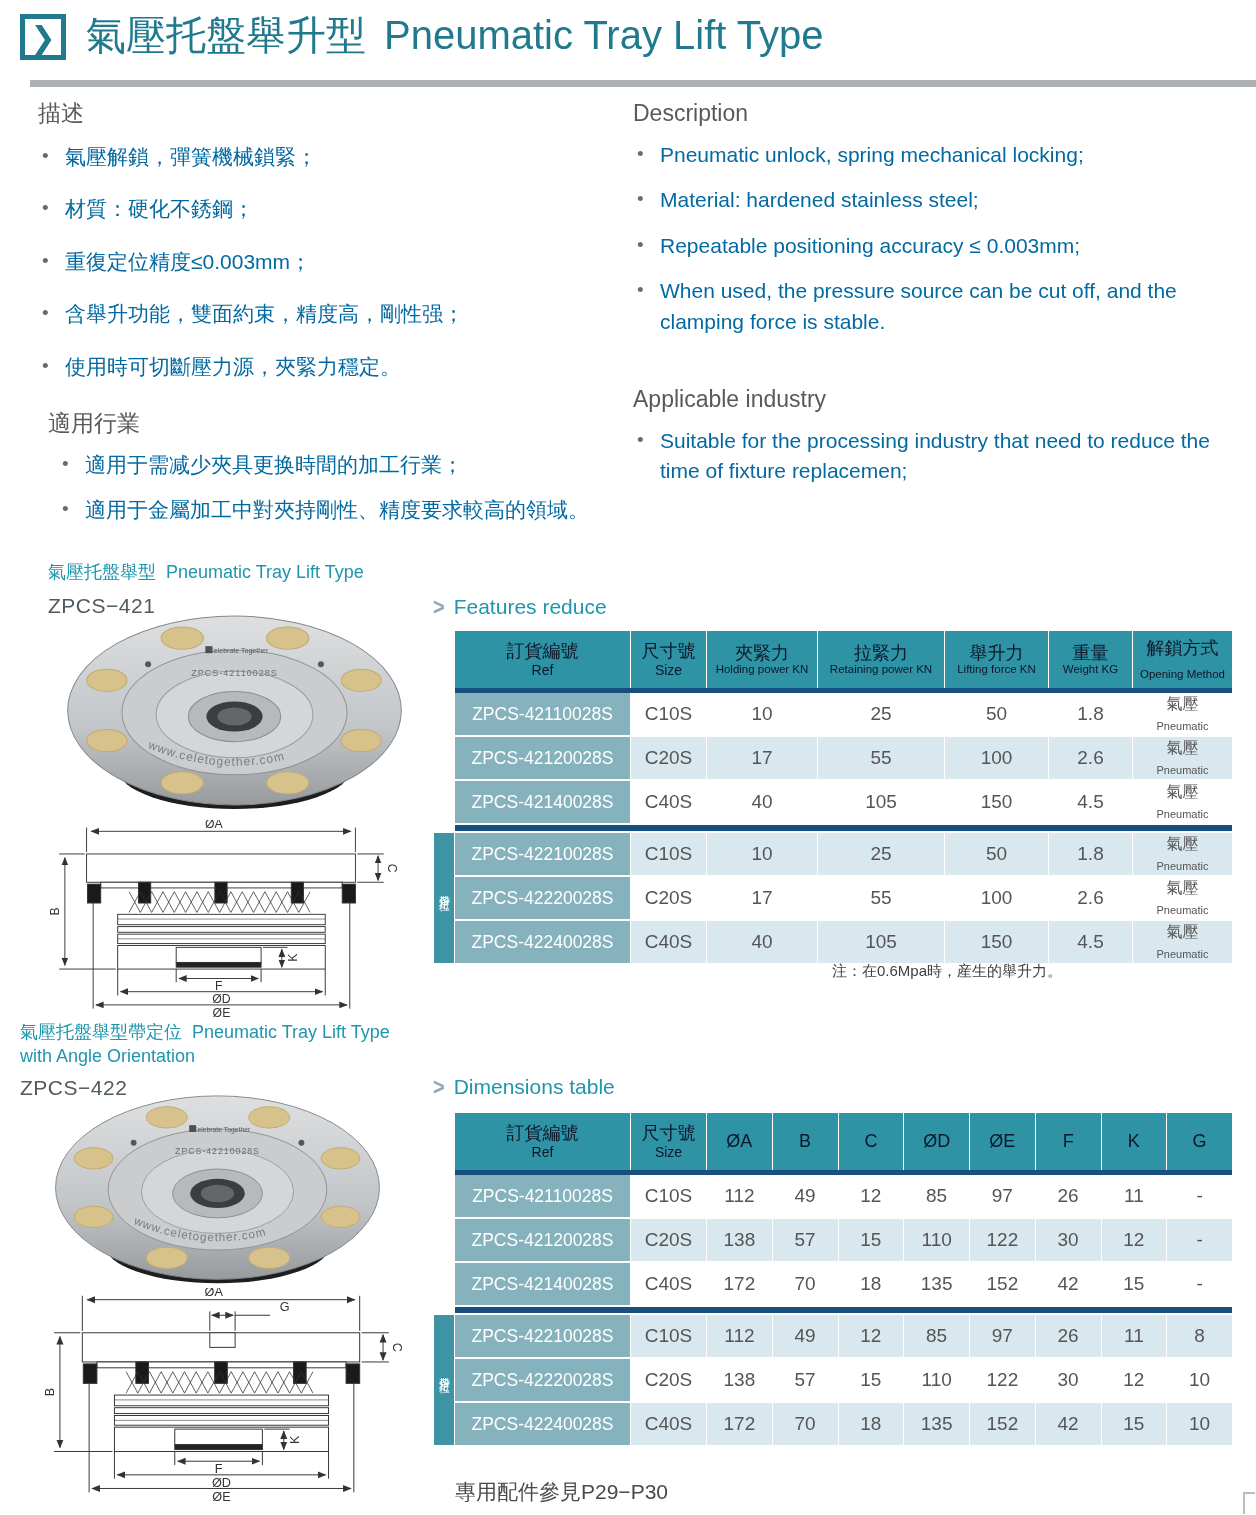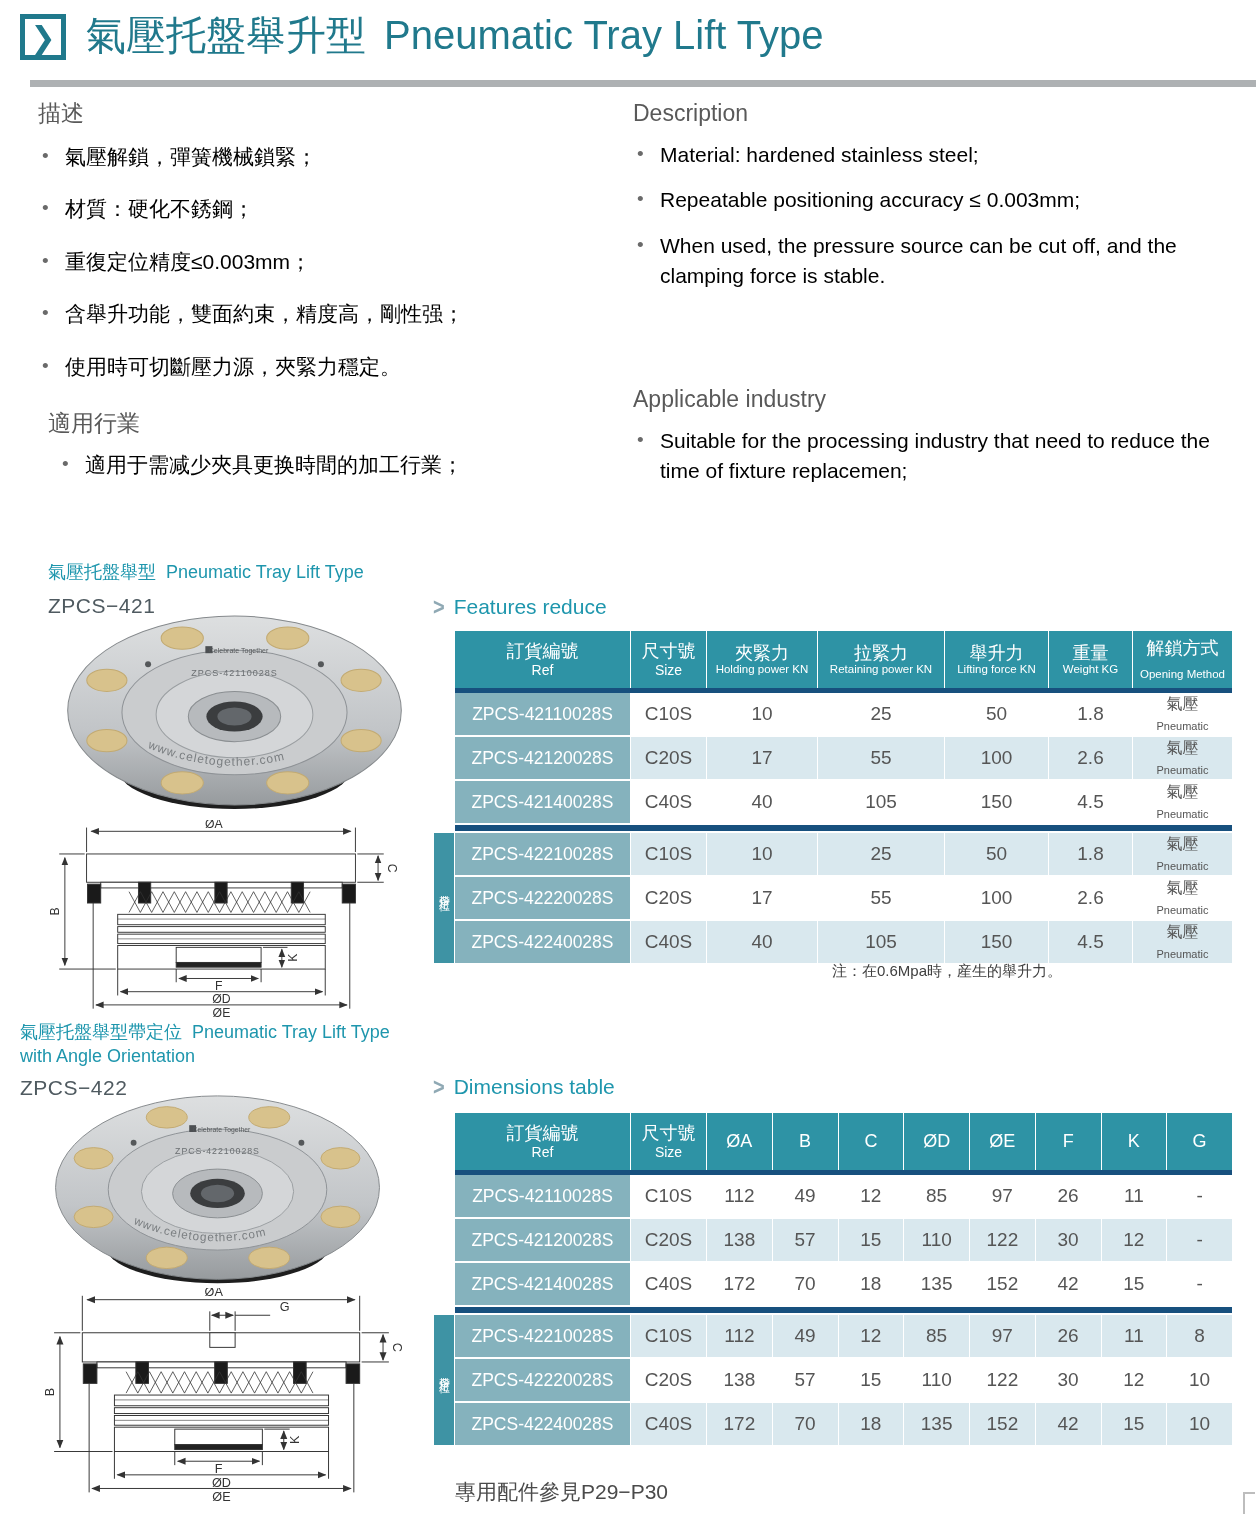--- a/index.html
+++ b/index.html
@@ -8,39 +8,39 @@
   .abs { position:absolute; }
 
   
   .hdr-icon { left:20px; top:14px; width:46px; height:46px; border:5px solid #20798c; display:flex; align-items:center; justify-content:center; color:#20798c; font-size:30px; font-weight:bold; }
   .hdr-title { left:86px; top:8px; font-size:40px; color:#20798c; white-space:nowrap; }
   .hdr-title .en { margin-left:18px; }
   .hdr-rule { left:30px; top:80px; width:1226px; height:7px; background:#aeb1b3; }
 
   
   .sec-h { font-size:23px; color:#595959; }
-  .blist { color:#000000; font-size:21px; }
+  .blist { color:#0369a1; font-size:21px; }
   .bitem { position:relative; padding-left:27px; margin-bottom:15px; line-height:1.45; }
   .bitem::before { content:"•"; position:absolute; left:4px; top:0; font-size:19px; color:#6a6a6a; }
   .zh .bitem { margin-bottom:22px; }
 
   
   .plabel { color:#1e96ad; font-size:18px; line-height:1.35; }
   .plabel .en { margin-left:10px; }
   .pmodel { color:#4f5a60; font-size:21px; letter-spacing:0.5px; }
 
   
   .tsec { font-size:21px; color:#1e96ad; display:flex; align-items:center; }
   .tsec .arr { color:#8fa9b4; font-weight:bold; font-size:20px; margin-right:9px; transform:scaleY(1.2); }
 
   
   .gtable { width:777px; }
   .trow { display:flex; gap:1px; }
   .thead { height:57px; margin-bottom:0; }
-  .thead .cell { background:#2e93a5; color:#ffffff; display:flex; flex-direction:column; align-items:center; justify-content:center; line-height:1.15; }
+  .thead .cell { background:#2e93a5; color:#0f172a; display:flex; flex-direction:column; align-items:center; justify-content:center; line-height:1.15; }
   .hz { font-size:18px; }
   .he { font-size:11.5px; white-space:nowrap; }
   .darkbar { height:5px; background:#17507e; }
   .sepbar { height:6px; background:#17507e; margin-bottom:2px; }
   .drow { height:42px; margin-bottom:2px; }
   .drow .cell { display:flex; align-items:center; justify-content:center; font-size:19px; color:#555; }
   .cell.ref { background:#85b2bd; color:#fff; font-size:17.5px; }
   .row-alt .cell:not(.ref) { background:#d9e8ee; }
   .row-plain .cell:not(.ref) { background:#ffffff; }
   .c-ref { width:175px; } .c-size { width:75px; }
@@ -74,28 +74,30 @@
   <div class="abs blist zh" style="left:38px; top:142px; width:570px;">
     <div class="bitem">氣壓解鎖，彈簧機械鎖緊；</div>
     <div class="bitem">材質：硬化不銹鋼；</div>
     <div class="bitem">重復定位精度≤0.003mm；</div>
     <div class="bitem">含舉升功能，雙面約束，精度高，剛性强；</div>
     <div class="bitem">使用時可切斷壓力源，夾緊力穩定。</div>
   </div>
 
   <div class="abs sec-h" style="left:633px; top:100px;">Description</div>
   <div class="abs blist" style="left:633px; top:140px; width:605px;">
+    <div class="bitem">Pneumatic unlock, spring mechanical locking;</div>
     <div class="bitem">Material: hardened stainless steel;</div>
     <div class="bitem">Repeatable positioning accuracy ≤ 0.003mm;</div>
     <div class="bitem">When used, the pressure source can be cut off, and the clamping force is stable.</div>
   </div>
 
   <div class="abs sec-h" style="left:48px; top:408px;">適用行業</div>
   <div class="abs blist" style="left:58px; top:450px; width:560px;">
     <div class="bitem">適用于需减少夾具更换時間的加工行業；</div>
+    <div class="bitem">適用于金屬加工中對夾持剛性、精度要求較高的領域。</div>
   </div>
 
   <div class="abs sec-h" style="left:633px; top:386px;">Applicable industry</div>
   <div class="abs blist" style="left:633px; top:426px; width:605px;">
     <div class="bitem">Suitable for the processing industry that need to reduce the time of fixture replacemen;</div>
   </div>
 
   <div class="abs plabel" style="left:48px; top:560px; width:430px;">
     <span>氣壓托盤舉型</span><span class="en">Pneumatic Tray Lift Type</span>
   </div>

